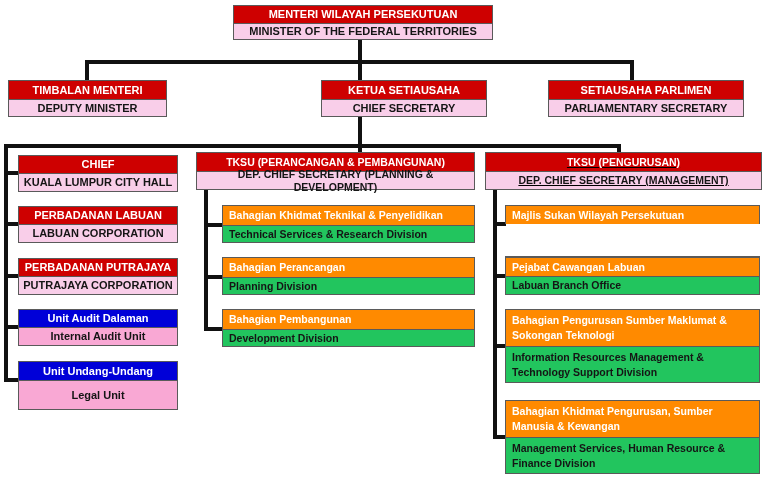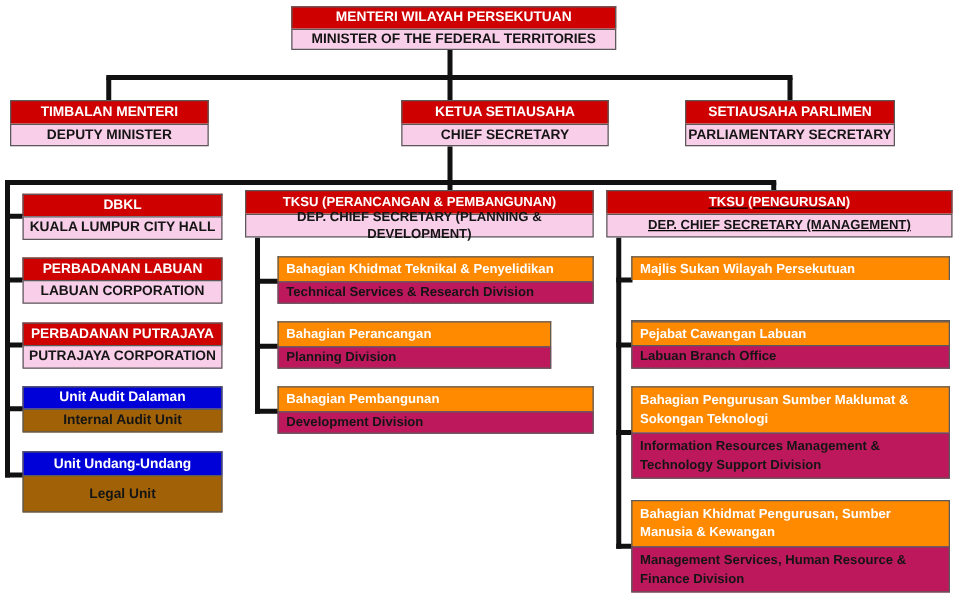--- a/index.html
+++ b/index.html
@@ -11,22 +11,22 @@
   .hd,.sb{
     box-sizing:border-box;display:flex;align-items:center;justify-content:center;
     font-weight:bold;font-size:11px;line-height:13px;text-align:center;
     border:1px solid #5a5a5a;
   }
   .hd{border-bottom:none;}
   .red  .hd{background:#ce0000;color:#ffffff;}
   .blue .hd{background:#0000d8;color:#ffffff;}
   .orange .hd{background:#ff8a00;color:#ffffff;}
   .pink   .sb{background:#f9cee9;color:#151515;}
-  .cyan   .sb{background:#a16207;color:#151515;}
-  .yellow .sb{background:#be185d;color:#151515;}
+  .cyan   .sb{background:#f9a8d4;color:#151515;}
+  .yellow .sb{background:#22c55e;color:#151515;}
   .small .hd,.small .sb{font-size:10.5px;}
   .leftalign .hd,.leftalign .sb{justify-content:flex-start;text-align:left;padding:1px 6px;}
   .line{position:absolute;background:#111111;}
 </style>
 </head>
 <body>
 
 <div id="canvas">
 
   <div class="line" style="left:358px;top:39px;width:4px;height:23px;"></div>
@@ -62,27 +62,27 @@
   </div>
 
   <div class="box red pink" style="left:8px;top:80px;width:159px;">
     <div class="hd" style="height:19px;">TIMBALAN MENTERI</div>
     <div class="sb" style="height:18px;">DEPUTY MINISTER</div>
   </div>
   <div class="box red pink" style="left:277px;top:80px;width:166px;margin-left:44px;">
     <div class="hd" style="height:19px;">KETUA SETIAUSAHA</div>
     <div class="sb" style="height:18px;">CHIEF SECRETARY</div>
   </div>
-  <div class="box red pink" style="left:548px;top:80px;width:168px;">
+  <div class="box red pink" style="left:548px;top:80px;width:196px;">
     <div class="hd" style="height:19px;">SETIAUSAHA PARLIMEN</div>
     <div class="sb" style="height:18px;">PARLIAMENTARY SECRETARY</div>
   </div>
 
   <div class="box red pink" style="left:18px;top:155px;width:160px;">
-    <div class="hd" style="height:18px;">DBKL</div>
+    <div class="hd" style="height:18px;">CHIEF</div>
     <div class="sb" style="height:19px;">KUALA LUMPUR CITY HALL</div>
   </div>
   <div class="box red pink" style="left:18px;top:206px;width:160px;">
     <div class="hd" style="height:18px;">PERBADANAN LABUAN</div>
     <div class="sb" style="height:19px;">LABUAN CORPORATION</div>
   </div>
   <div class="box red pink" style="left:18px;top:258px;width:160px;">
     <div class="hd" style="height:18px;">PERBADANAN PUTRAJAYA</div>
     <div class="sb" style="height:19px;">PUTRAJAYA CORPORATION</div>
   </div>
@@ -97,21 +97,21 @@
 
   <div class="box red pink small" style="left:196px;top:152px;width:279px;">
     <div class="hd" style="height:19px;">TKSU (PERANCANGAN &amp; PEMBANGUNAN)</div>
     <div class="sb" style="height:19px;">DEP. CHIEF SECRETARY (PLANNING &amp; DEVELOPMENT)</div>
   </div>
 
   <div class="box orange yellow small leftalign" style="left:222px;top:205px;width:253px;">
     <div class="hd" style="height:20px;">Bahagian Khidmat Teknikal &amp; Penyelidikan</div>
     <div class="sb" style="height:18px;">Technical Services &amp; Research Division</div>
   </div>
-  <div class="box orange yellow small leftalign" style="left:222px;top:257px;width:219px;">
+  <div class="box orange yellow small leftalign" style="left:222px;top:257px;width:253px;">
     <div class="hd" style="height:20px;">Bahagian Perancangan</div>
     <div class="sb" style="height:18px;">Planning Division</div>
   </div>
   <div class="box orange yellow small leftalign" style="left:222px;top:309px;width:253px;">
     <div class="hd" style="height:20px;">Bahagian Pembangunan</div>
     <div class="sb" style="height:18px;">Development Division</div>
   </div>
 
   <div class="box red pink small" style="left:485px;top:152px;width:277px;text-decoration:underline;">
     <div class="hd" style="height:19px;">TKSU (PENGURUSAN)</div>

